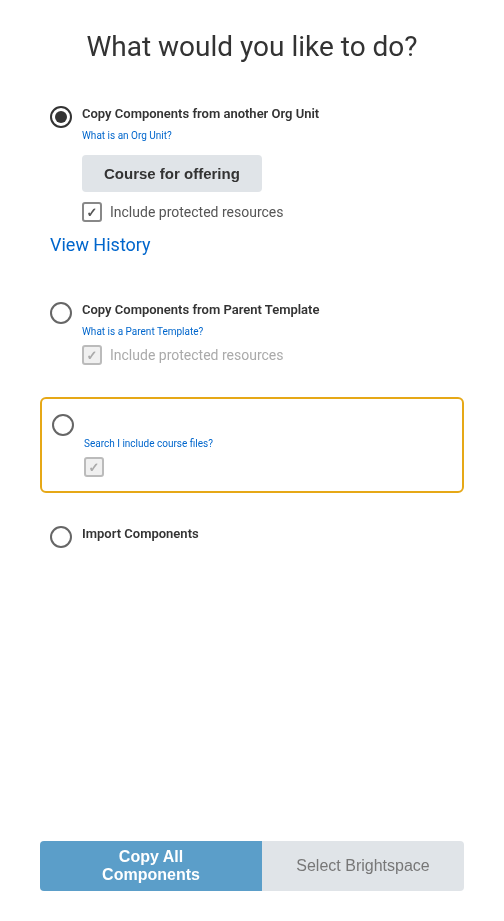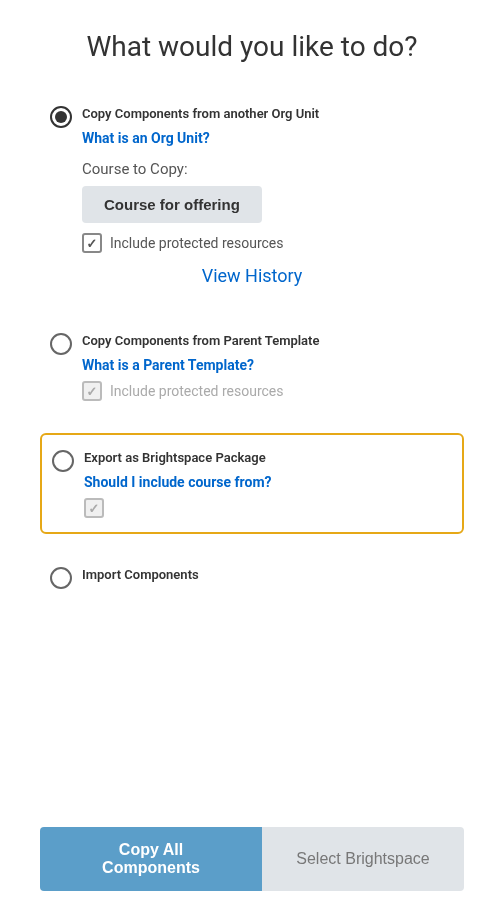--- a/index.html
+++ b/index.html
@@ -61,27 +61,26 @@
       border-radius: 50%;
       background: #333;
     }
     .option-title {
       font-size: 13px;
       font-weight: 600;
       color: #333;
       line-height: 1.4;
     }
     .option-link {
-      font-size: 14px;
+      font-size: 10px;
       color: #0066cc;
       text-decoration: none;
       display: block;
       margin-left: 32px;
       margin-top: 2px;
-      font-weight: bold;
     }
     .course-to-copy-section {
       margin-left: 32px;
       margin-top: 14px;
     }
     .course-label {
       font-size: 15px;
       color: #555;
       margin-bottom: 8px;
     }
@@ -123,21 +122,20 @@
       font-size: 13px;
       color: #555;
       font-weight: bold;
     }
     .checkbox-label {
       font-size: 14px;
       color: #555;
     }
     .view-history-link {
       display: block;
-      text-align: center;
       font-size: 18px;
       color: #0066cc;
       text-decoration: none;
       margin-top: 12px;
     }
     .disabled-checkbox-row {
       display: flex;
       align-items: center;
       gap: 8px;
       margin-left: 32px;
@@ -160,21 +158,21 @@
       display: flex;
       gap: 0;
       margin-top: auto;
       padding-top: 30px;
     }
     .btn-copy-all {
       background: #5b9ec9;
       color: #fff;
       border: none;
       border-radius: 4px 0 0 4px;
-      padding: 14px 28px;
+      padding: 7px 28px;
       font-size: 16px;
       font-weight: 600;
       cursor: pointer;
       flex: 1;
     }
     .btn-select-components {
       background: #e0e4e8;
       color: #777;
       border: none;
       border-radius: 0 4px 4px 0;
@@ -194,21 +192,20 @@
 
   <div class="section">
     <div class="option-row">
       <div class="radio-circle selected">
         <div class="radio-inner"></div>
       </div>
       <span class="option-title">Copy Components from another Org Unit</span>
     </div>
     <a class="option-link" href="#">What is an Org Unit?</a>
     <div class="course-to-copy-section">
-      <div class="course-label">Course to Copy:</div>
       <button class="search-btn">Course for offering</button>
       <div class="checkbox-row">
         <div class="checkbox-box checked"></div>
         <span class="checkbox-label">Include protected resources</span>
       </div>
     </div>
     <a class="view-history-link" href="#">View History</a>
   </div>
 
   <div class="section">
@@ -219,23 +216,22 @@
     <a class="option-link" href="#">What is a Parent Template?</a>
     <div class="disabled-checkbox-row">
       <div class="checkbox-box disabled"></div>
       <span class="checkbox-label disabled">Include protected resources</span>
     </div>
   </div>
 
   <div class="section highlighted">
     <div class="option-row">
       <div class="radio-circle"></div>
-      <span class="option-title">Export as Brightspace Package</span>
-    </div>
-    <a class="option-link" href="#">Should I include course from?</a>
+    </div>
+    <a class="option-link" href="#">Search I include course files?</a>
     <div class="disabled-checkbox-row">
       <div class="checkbox-box disabled"></div>
     </div>
   </div>
 
   <div class="section">
     <div class="option-row">
       <div class="radio-circle"></div>
       <span class="option-title">Import Components</span>
     </div>

